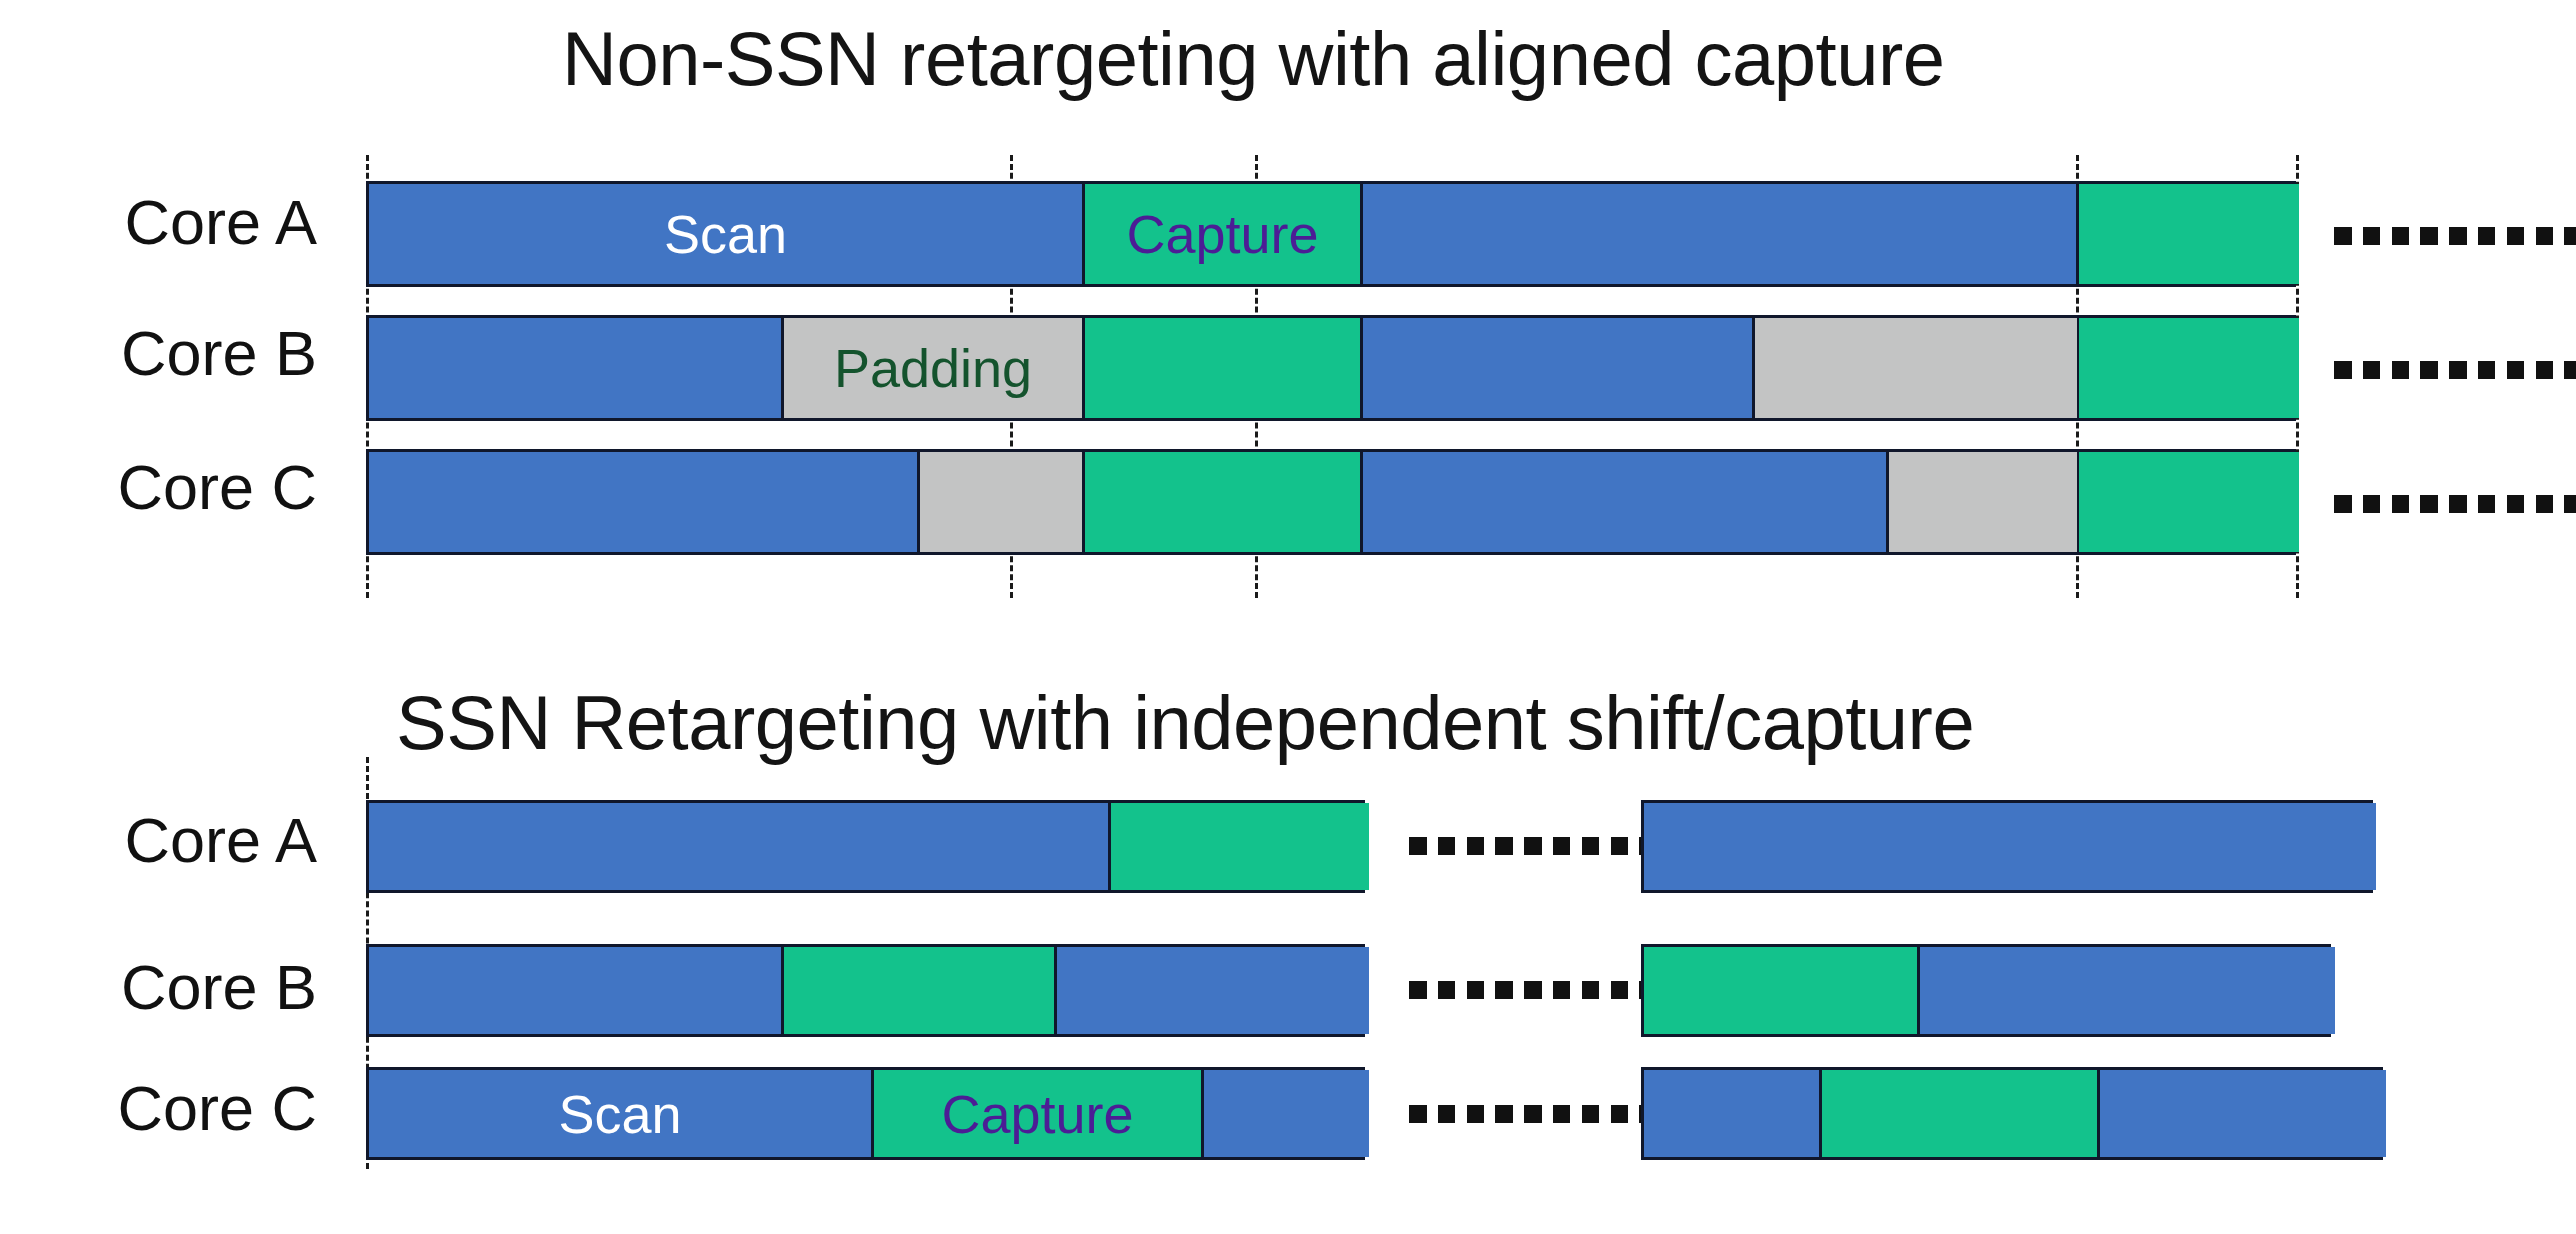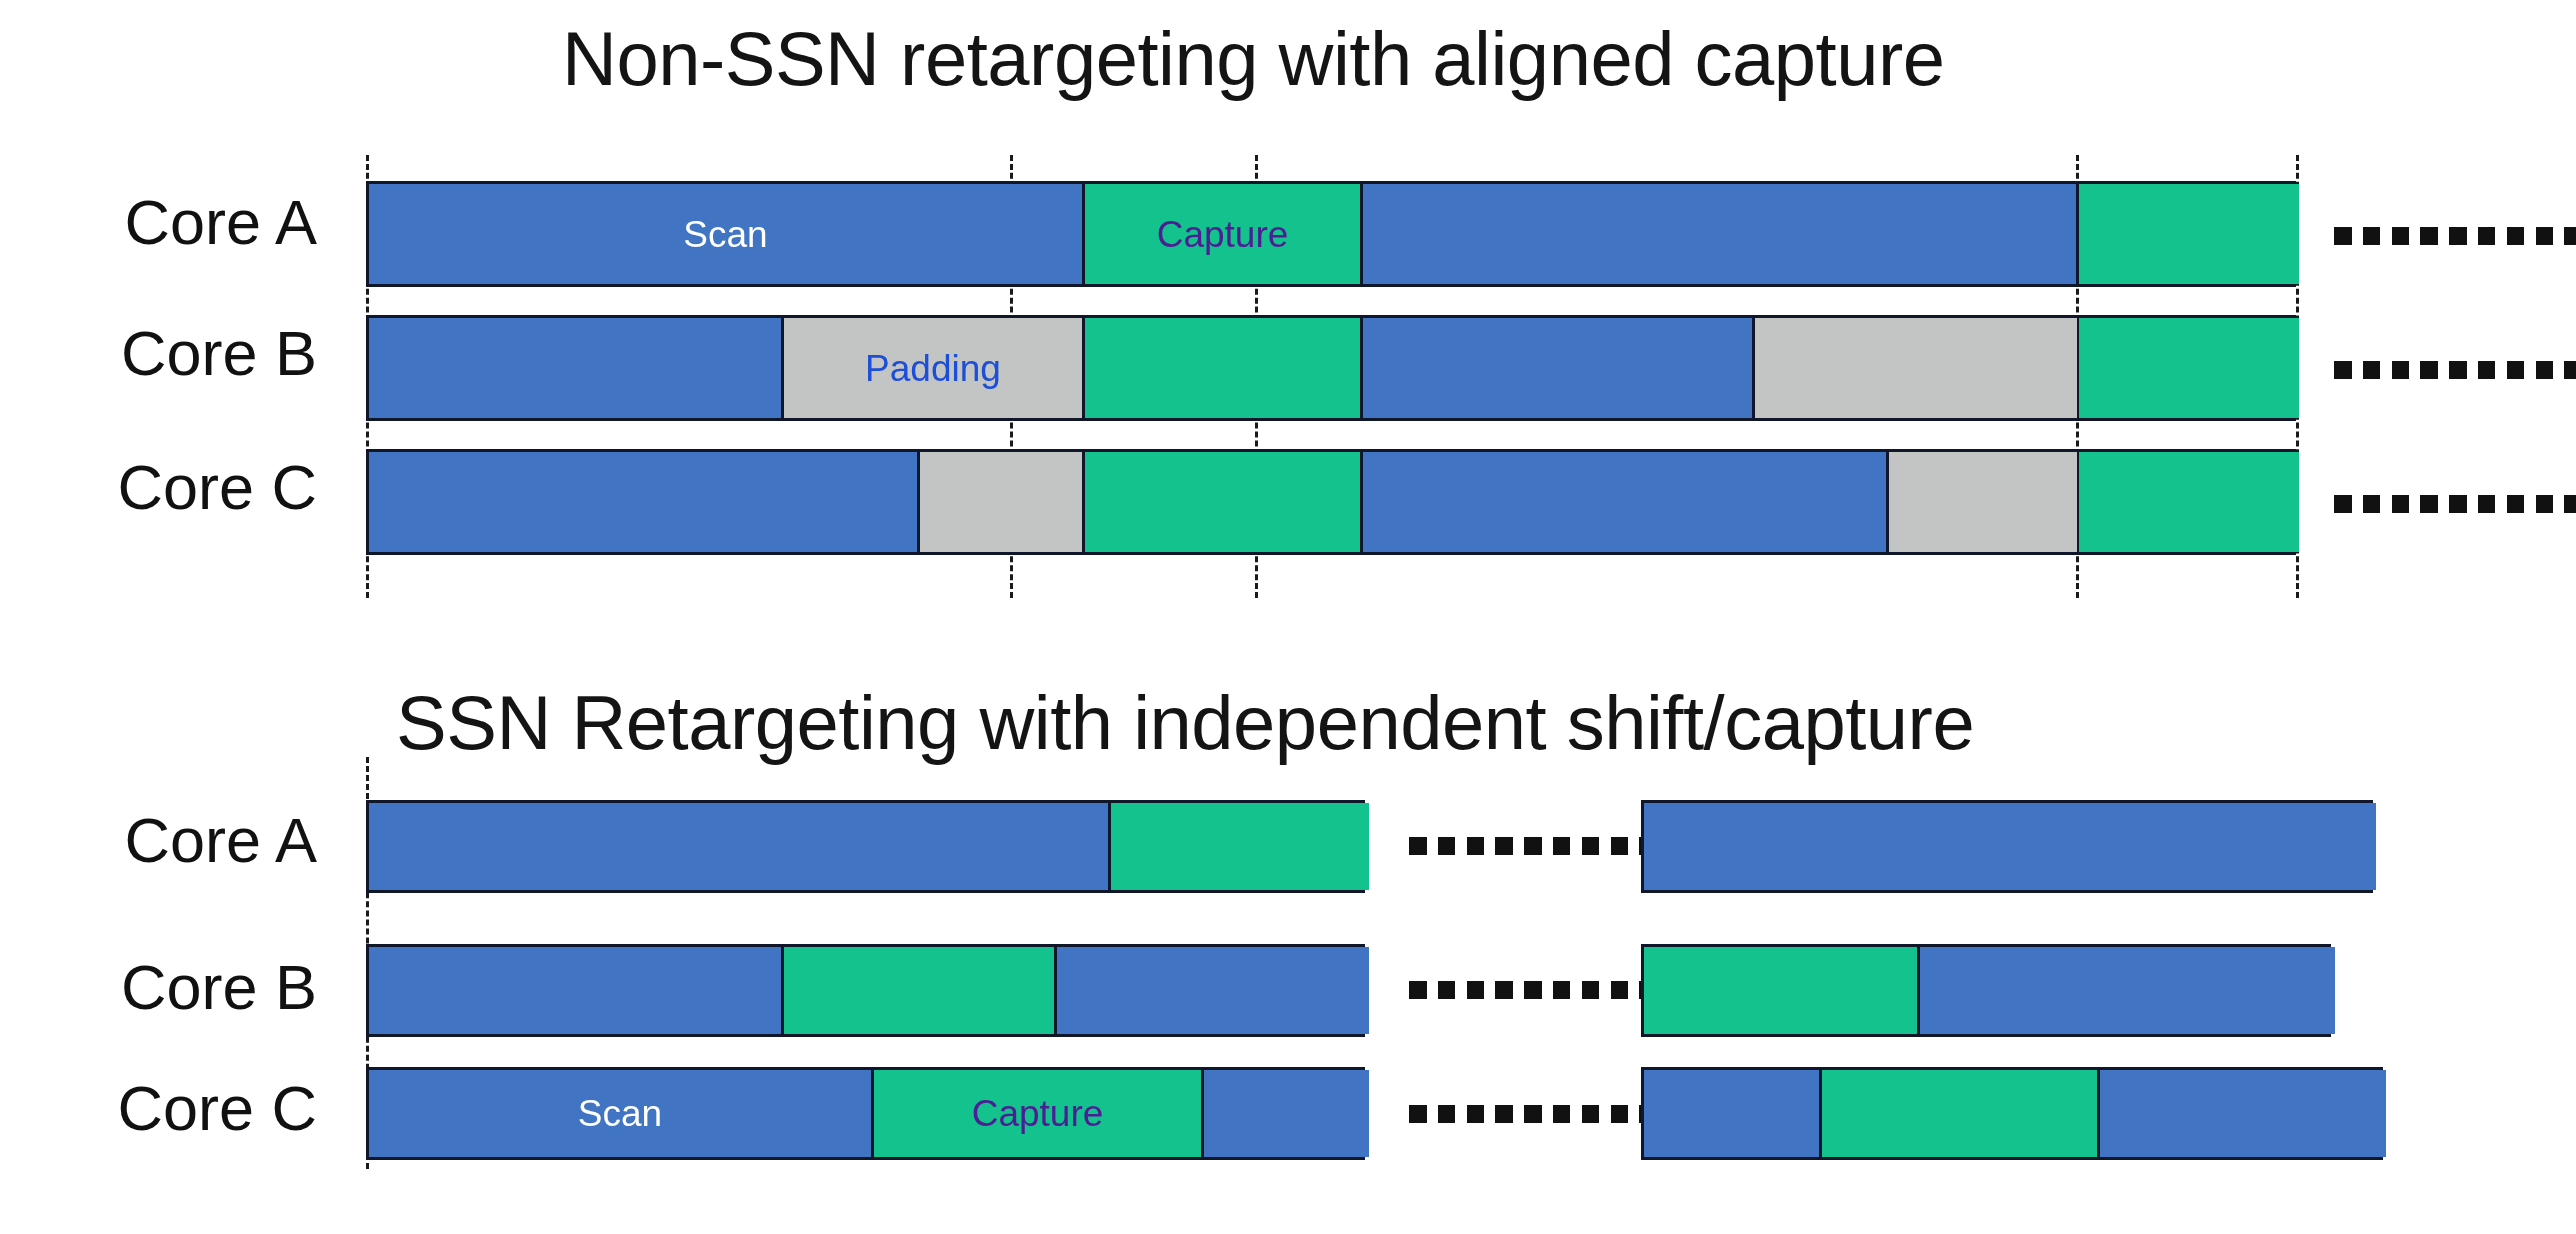--- a/index.html
+++ b/index.html
@@ -38,26 +38,26 @@
     position:absolute;top:0;bottom:0;box-sizing:border-box;
     border-right:3.1px solid #10172b;
     display:flex;align-items:center;justify-content:center;
     overflow:hidden;
   }
   .seg:last-child{border-right:none;}
   .seg.blue{background:#4175c4;}
   .seg.green{background:#13c28c;}
   .seg.gray{background:#c3c4c4;}
   .seg-label{
-    font-size:37px;line-height:1;white-space:nowrap;
+    font-size:54px;line-height:1;white-space:nowrap;
     font-weight:400;
   }
   .seg.blue .seg-label{color:#ffffff;}
   .seg.green .seg-label{color:#4c1d95;}
-  .seg.gray .seg-label{color:#1d4ed8;}
+  .seg.gray .seg-label{color:#14532d;}
 
   
   .ellipsis{
     position:absolute;display:flex;align-items:center;
     gap:11.3px;height:17.5px;
   }
   .ellipsis i{display:block;width:17.5px;height:17.5px;background:#111111;}
 </style>
 </head>
 <body>

